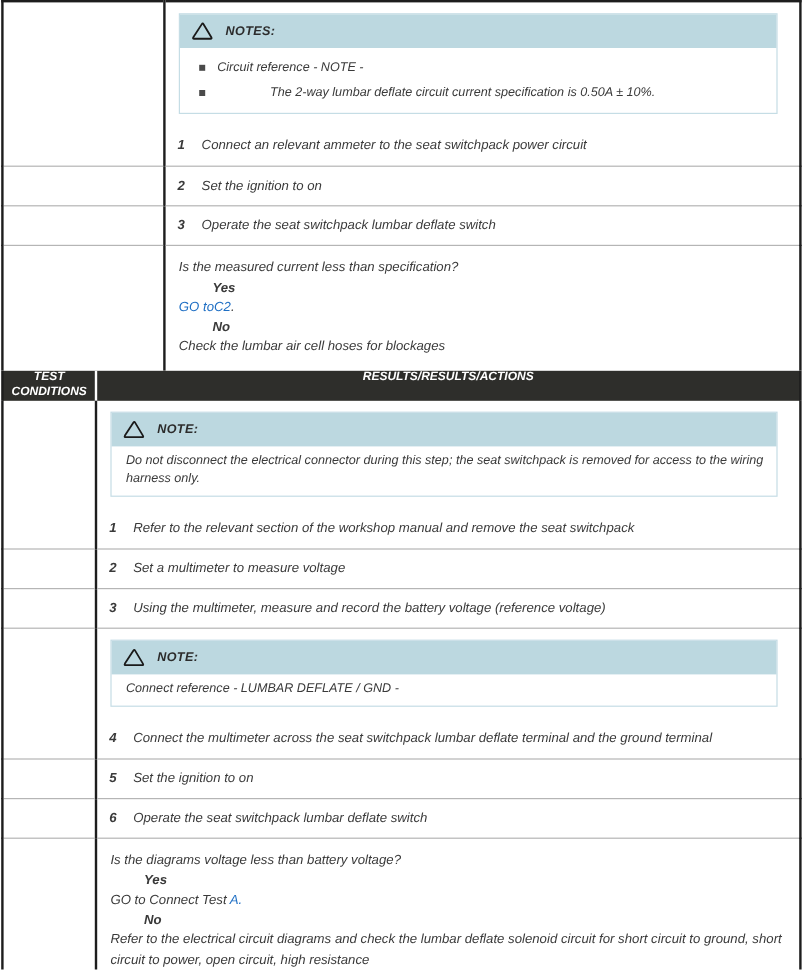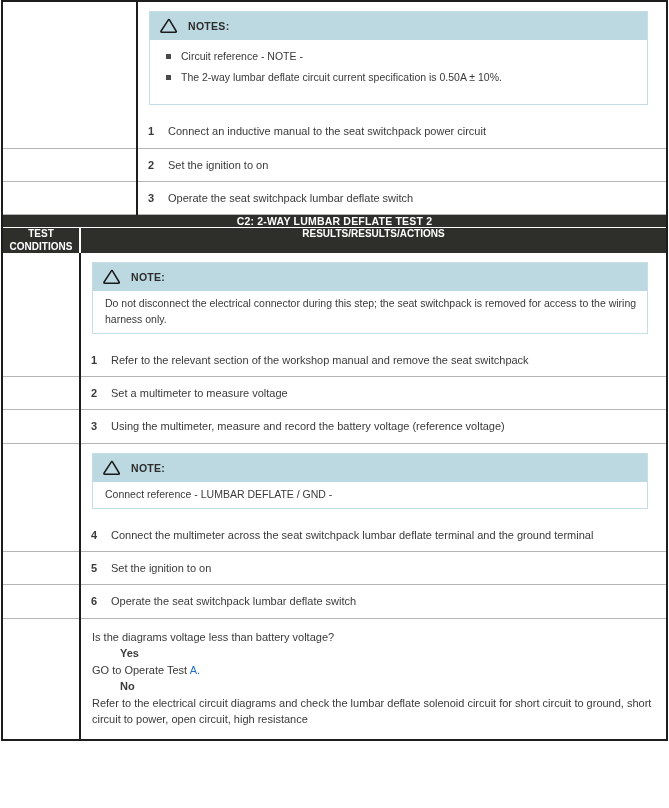--- a/index.html
+++ b/index.html
@@ -4,21 +4,21 @@
 <style>
   html,body{margin:0;padding:0;}
   body{
     width:669px; height:808px;
     background:#ffffff;
     font-family:"Liberation Sans", sans-serif;
     font-size:11px;
     color:#3a3a3a;
     -webkit-font-smoothing:antialiased;
   }
-  .page{ width:669px; height:808px; box-sizing:border-box; position:relative; }
+  .page{ width:669px; height:808px; box-sizing:border-box; position:relative;font-style:italic; }
 
   
   .tbl{
     width:667px;
     margin:0 auto;
     border-collapse:collapse;
     border:2px solid #1d1d1d;
     table-layout:fixed;
     background:#fff;
   }
@@ -90,21 +90,21 @@
     margin-left:9px;
     letter-spacing:.3px;
   }
   .note-body{ padding:6px 10px 7px 10px; font-size:10.5px; line-height:1.45; color:#3a3a3a; }
   ul.note-list{ margin:0; padding:0; list-style:none; }
   ul.note-list li{
     display:flex;
     align-items:flex-start;
     margin:3px 0 6px 6px;
   }
-  ul.note-list li:last-child{ margin-bottom:12px; }
+  ul.note-list li:last-child{ margin-bottom:2px;gap:44px; }
   .sqbullet{
     width:5px; height:5px; background:#4a4a4a;
     flex:0 0 5px; margin-top:5px; margin-right:10px;
   }
   .note-plain{ padding:5px 10px 6px 12px; }
 
   
   .qblock{ padding:10px 12px 11px 11px; font-size:11px; line-height:1.5; color:#3a3a3a; }
   .q-line{}
   .yn{ font-weight:bold; margin-left:28px; }
@@ -144,21 +144,21 @@
                   <li>
                     <span class="sqbullet"></span>
                     <span>The 2-way lumbar deflate circuit current specification is 0.50A ± 10%.</span>
                   </li>
                 </ul>
               </div>
             </div>
           </div>
           <div class="step">
             <span class="step-num">1</span>
-            <span class="step-txt">Connect an inductive manual to the seat switchpack power circuit</span>
+            <span class="step-txt">Connect an relevant ammeter to the seat switchpack power circuit</span>
           </div>
         </td>
       </tr>
 
       <tr class="srow">
         <td class="col-cond-top">&nbsp;</td>
         <td>
           <div class="step">
             <span class="step-num">2</span>
             <span class="step-txt">Set the ignition to on</span>
@@ -169,33 +169,42 @@
       <tr class="srow">
         <td class="col-cond-top">&nbsp;</td>
         <td>
           <div class="step">
             <span class="step-num">3</span>
             <span class="step-txt">Operate the seat switchpack lumbar deflate switch</span>
           </div>
         </td>
       </tr>
 
+      <tr class="srow last">
+        <td class="col-cond-top">&nbsp;</td>
+        <td>
+          <div class="qblock">
+            <div class="q-line">Is the measured current less than specification?</div>
+            <div class="yn">Yes</div>
+            <div class="result-line"><span class="goto">GO toC2</span><span class="goto-plain">.</span></div>
+            <div class="yn">No</div>
+            <div class="result-line">Check the lumbar air cell hoses for blockages</div>
+          </div>
+        </td>
+      </tr>
     </tbody>
   </table>
 
   <table class="tbl bottom">
     <colgroup>
         <col class="col-cond-bot">
         <col>
       </colgroup>
     <tbody>
 
-      <tr>
-        <td class="banner banner-title" colspan="2">C2: 2-WAY LUMBAR DEFLATE TEST 2</td>
-      </tr>
 
       <tr>
         <td class="hdr-cell cond">
           <span>TEST</span><br>
           <span>CONDITIONS</span>
         </td>
         <td class="hdr-cell">RESULTS/RESULTS/ACTIONS</td>
       </tr>
 
       <tr class="srow">
@@ -279,21 +288,21 @@
           </div>
         </td>
       </tr>
 
       <tr class="srow last">
         <td class="col-cond-bot">&nbsp;</td>
         <td>
           <div class="qblock">
             <div class="q-line">Is the diagrams voltage less than battery voltage?</div>
             <div class="yn">Yes</div>
-            <div class="result-line"><span class="goto-plain">GO to Operate Test </span><span class="goto">A.</span></div>
+            <div class="result-line"><span class="goto-plain">GO to Connect Test </span><span class="goto">A.</span></div>
             <div class="yn">No</div>
             <div class="result-line">Refer to the electrical circuit diagrams and check the lumbar deflate solenoid circuit for short circuit to ground, short circuit to power, open circuit, high resistance</div>
           </div>
         </td>
       </tr>
     </tbody>
   </table>
 
 </div>
 

